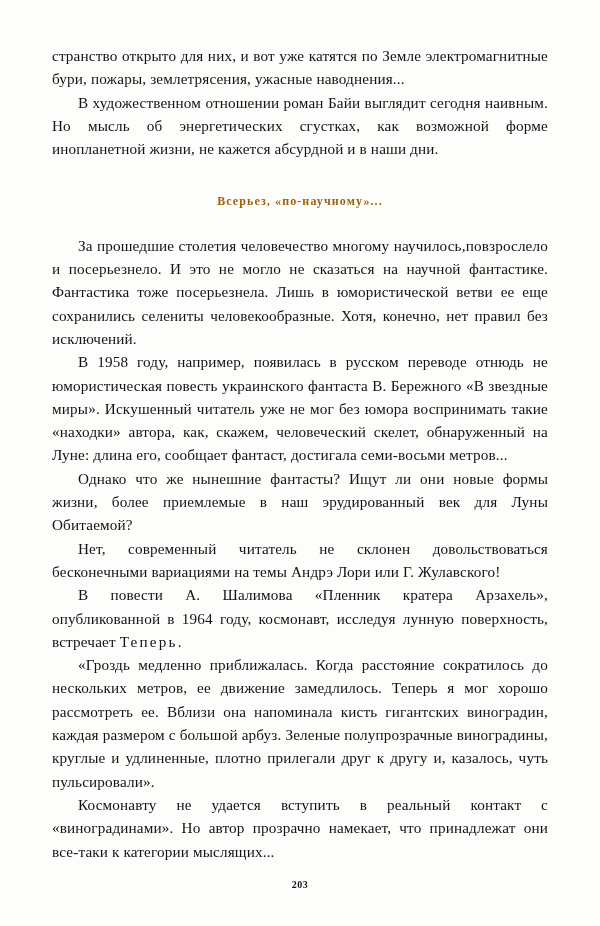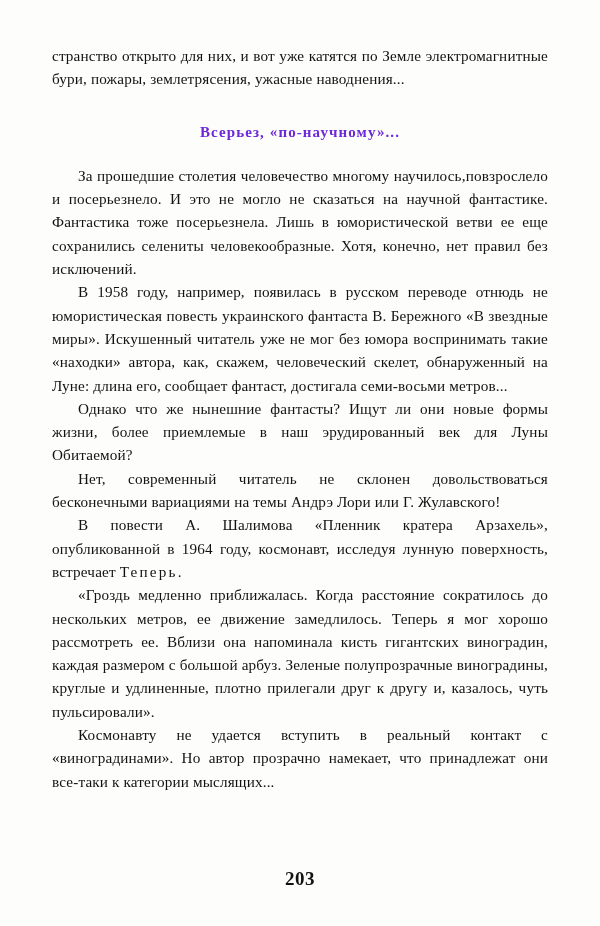--- a/index.html
+++ b/index.html
@@ -36,53 +36,54 @@
     text-indent: 26px;
     text-align: justify;
   }
   .para.noindent {
     text-indent: 0;
   }
   .section-heading {
     margin: 30px 0 20px 0;
     text-align: center;
     font-family: "Liberation Serif", serif;
-    font-size: 15px;
+    font-size: 12px;
     font-weight: bold;
     letter-spacing: 1.1px;
-    color: #6d28d9;
+    color: #a16207;
   }
   .spaced {
     letter-spacing: 2.2px;
   }
   .page-number {
     position: absolute;
     left: 0;
     right: 0;
     bottom: 36px;
     text-align: center;
     font-family: "Liberation Serif", serif;
-    font-size: 19px;
+    font-size: 10px;
     font-weight: bold;
     color: #121212;
     letter-spacing: 0.5px;
   }
   .block {
     margin-bottom: 0;
   }
 </style>
 </head>
 <body>
 
 <div class="page">
 
   <div class="body-text">
 
     <p class="para noindent block">странство открыто для них, и вот уже катятся по Земле электромагнитные бури, пожары, землетрясения, ужасные наводнения...</p>
 
+    <p class="para block">В художественном отношении роман Байи выглядит сегодня наивным. Но мысль об энергетических сгустках, как возможной форме инопланетной жизни, не кажется абсурдной и в наши дни.</p>
 
     <h2 class="section-heading">Всерьез,  «по-научному»...</h2>
 
     <p class="para block">За прошедшие столетия человечество многому научилось,повзрослело и посерьезнело. И это не могло не сказаться на научной фантастике. Фантастика тоже посерьезнела. Лишь в юмористической ветви ее еще сохранились селениты человекообразные. Хотя, конечно, нет правил без исключений.</p>
 
     <p class="para block">В 1958 году, например, появилась в русском переводе отнюдь не юмористическая повесть украинского фантаста В. Бережного «В звездные миры». Искушенный читатель уже не мог без юмора воспринимать такие «находки» автора, как, скажем, человеческий скелет, обнаруженный на Луне: длина его, сообщает фантаст, достигала семи-восьми метров...</p>
 
     <p class="para block">Однако что же нынешние  фантасты?  Ищут ли они новые формы жизни, более приемлемые в наш эрудированный век для Луны Обитаемой?</p>
 
     <p class="para block">Нет, современный читатель не склонен довольствоваться бесконечными вариациями на темы Андрэ Лори или Г. Жулавского!</p>

